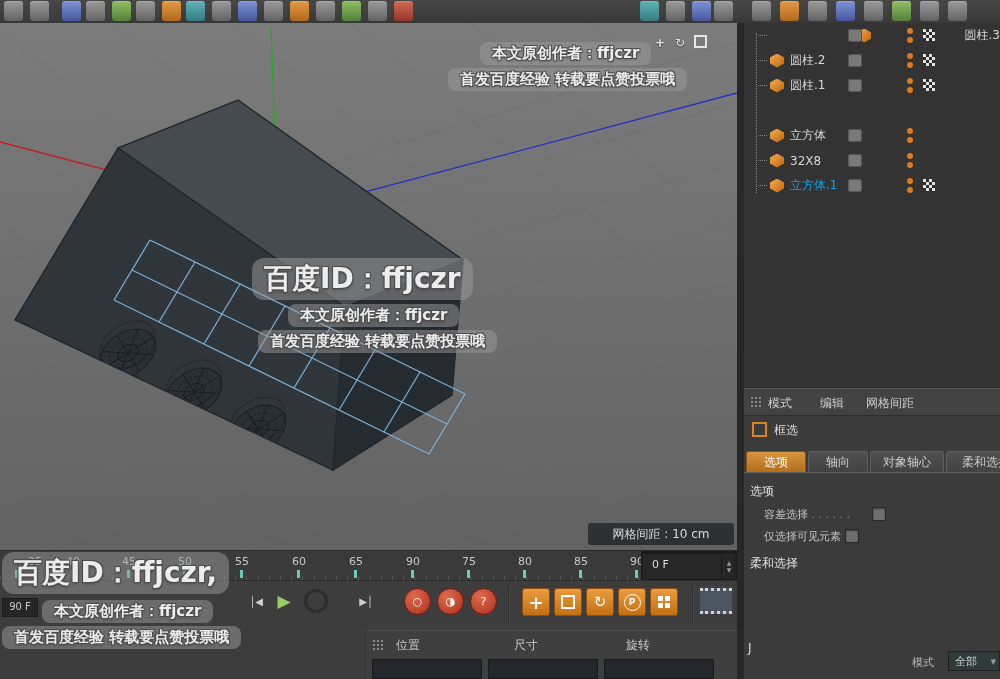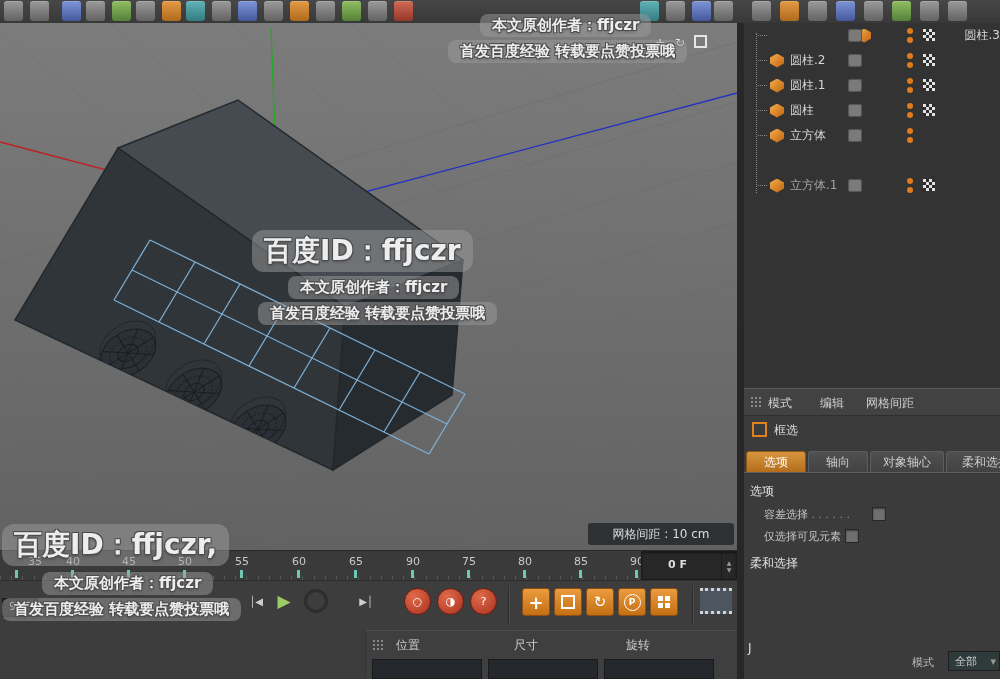--- a/index.html
+++ b/index.html
@@ -18,58 +18,58 @@
   
   #viewport{left:0;top:23px;width:737px;height:527px;background:linear-gradient(180deg,#7c7c7c,#626262);overflow:hidden;}
   #grid-label{left:588px;top:500px;width:146px;height:22px;background:rgba(38,42,46,.88);border-radius:3px;color:#dcdcdc;text-align:center;line-height:22px;font-size:12px;}
   .vctl{width:16px;height:16px;color:#e8e8e8;text-align:center;line-height:16px;font-size:12px;text-shadow:0 1px 1px #333;display:inline-block;}
   
   #ruler{left:0;top:550px;width:737px;height:30px;background:#3a3a3a;border-top:1px solid #2a2a2a;border-bottom:1px solid #2a2a2a;}
   #ruler::after{content:"";position:absolute;left:0;bottom:0;width:640px;height:5px;background:repeating-linear-gradient(90deg,#565656 0 1px,transparent 1px 11.2px);}
   .rnum{position:absolute;top:4px;width:22px;text-align:center;font-size:11px;color:#c9c9c9;}
   .ktick{position:absolute;top:19px;width:3px;height:8px;background:#6cc9b5;}
   #frame-field{left:641px;top:551px;width:94px;height:27px;background:#272727;border:1px solid #1b1b1b;box-shadow:inset 0 1px 2px rgba(0,0,0,.5);}
-  #frame-field .val{position:absolute;left:26px;top:0;line-height:26px;font-size:11px;color:#ddd;font-weight:bold;}
+  #frame-field .val{position:absolute;left:10px;top:0;line-height:26px;font-size:11px;color:#ddd;}
   #frame-field .spin{position:absolute;right:0;top:0;width:14px;height:100%;border-left:1px solid #1b1b1b;display:flex;flex-direction:column;align-items:center;justify-content:center;color:#999;font-size:6px;line-height:7px;}
   
   #transport{left:0;top:580px;width:737px;height:50px;background:#3d3d3d;border-top:1px solid #2e2e2e;}
   .tpbtn{position:absolute;width:24px;height:24px;color:#cfcfcf;text-align:center;line-height:24px;font-size:10px;cursor:default;}
   .reccirc{position:absolute;width:25px;height:25px;border-radius:50%;background:radial-gradient(circle at 35% 30%,#e06a4a,#a93120);border:1px solid #6e1c10;color:#fff;font-size:11px;text-align:center;line-height:25px;}
   .toolsq{position:absolute;width:26px;height:26px;border-radius:3px;background:linear-gradient(#eb9c3e,#c46f14);border:1px solid #8f4e10;color:#fff;display:flex;align-items:center;justify-content:center;}
   .vsep{position:absolute;top:4px;width:1px;height:40px;background:#2e2e2e;box-shadow:1px 0 0 #4a4a4a;}
   #start-field{left:2px;top:17px;width:34px;height:17px;background:#262626;border:1px solid #1a1a1a;color:#ccc;font-size:10px;text-align:center;line-height:16px;}
   
   #coords{left:365px;top:630px;width:372px;height:49px;background:#3f3f3f;border-top:1px solid #4d4d4d;border-left:1px solid #333;}
   .handle{width:12px;height:12px;background:radial-gradient(#8a8a8a 1px,transparent 1.2px);background-size:4px 4px;}
   .cinput{position:absolute;top:28px;width:108px;height:18px;background:#24282c;border:1px solid #1a1a1a;}
   
   #rdivider{left:737px;top:23px;width:7px;height:656px;background:#272727;}
   #objmgr{left:744px;top:23px;width:256px;height:365px;background:#333333;overflow:hidden;}
   #objmgr::before{content:"";position:absolute;left:12px;top:10px;height:160px;border-left:1px dotted #8a8a8a;}
   .orow{position:absolute;left:0;width:256px;height:25px;display:flex;align-items:center;padding-left:14px;box-sizing:border-box;}
   .tree{width:9px;border-top:1px dotted #8a8a8a;margin-right:3px;}
   .obj-icon{width:14px;height:14px;margin-right:6px;background:linear-gradient(135deg,#f5ac4c,#bf6310);clip-path:polygon(50% 0,100% 28%,100% 72%,50% 100%,0 72%,0 28%);}
   .olabel{font-size:12px;color:#d6d6d6;}
-  .olabel.sel{color:#a3a3a3;}
+  .olabel.sel{color:#0ea5e9;}
   .tag-gray{position:absolute;left:104px;width:14px;height:13px;background:#7a7a7a;border-radius:3px;box-shadow:inset 0 0 0 1px #565656;}
   .odots{position:absolute;left:163px;width:7px;height:16px;}
   .odots i{position:absolute;left:0;width:6px;height:6px;border-radius:50%;background:#e07a1d;}
   .odots i:nth-child(2){top:9px;}
   .checker{position:absolute;left:179px;top:6px;}
   
   #attr{left:744px;top:388px;width:256px;height:291px;background:#3b3b3b;border-top:1px solid #585858;overflow:hidden;}
   #attr-head{position:absolute;left:0;top:0;width:256px;height:26px;background:#424242;border-bottom:1px solid #2e2e2e;}
   .menu-item{position:absolute;top:6px;font-size:12px;color:#cfcfcf;}
   .tab{position:absolute;top:2px;height:21px;line-height:21px;text-align:center;font-size:12px;color:#ccc;background:linear-gradient(#505050,#424242);border:1px solid #5e5e5e;border-bottom:none;border-radius:3px 3px 0 0;box-sizing:border-box;}
   .tab.active{background:linear-gradient(#d8953e,#b36d1c);color:#fff;border-color:#8a5716;}
   .cb{position:absolute;width:12px;height:12px;background:#6f6f6f;border:1px solid #282828;box-shadow:inset 0 1px 2px rgba(0,0,0,.45);}
   .sect{position:absolute;left:6px;font-size:12px;color:#e2e2e2;}
   .optlbl{position:absolute;left:20px;font-size:11px;color:#c8c8c8;}
   
-  .wm{z-index:60;}
+  .wm{z-index:60;margin-top:28px;}
   .wm-text{color:#ededed;font-weight:bold;text-shadow:-1px -1px 0 #4c4c4c,1px -1px 0 #4c4c4c,-1px 1px 0 #4c4c4c,1px 1px 0 #4c4c4c,0 2px 3px rgba(0,0,0,.3);}
   .wm-chip{background:rgba(155,155,155,.5);border-radius:8px;padding:2px 12px;display:inline-block;white-space:nowrap;}
 </style>
 </head>
 <body>
 
 <div id="screen">
 
   <div id="toolbar" class="abs">
     <span class="tbico ic-gray" style="left:4px"></span>
@@ -325,72 +325,61 @@
             <rect x="3" y="0" width="3" height="3" fill="#2c2c2c"></rect>
             <rect x="9" y="0" width="3" height="3" fill="#2c2c2c"></rect>
             <rect x="0" y="3" width="3" height="3" fill="#2c2c2c"></rect>
             <rect x="6" y="3" width="3" height="3" fill="#2c2c2c"></rect>
             <rect x="3" y="6" width="3" height="3" fill="#2c2c2c"></rect>
             <rect x="9" y="6" width="3" height="3" fill="#2c2c2c"></rect>
             <rect x="0" y="9" width="3" height="3" fill="#2c2c2c"></rect>
             <rect x="6" y="9" width="3" height="3" fill="#2c2c2c"></rect>
           </svg></span>
     </div>
-    <div class="orow" style="top:75px;">
-      <span class="tree"></span>
-        <span class="obj-icon"></span>
-      <span class="olabel">圆柱</span>
+    <div class="orow" style="top:100px;">
+      <span class="tree"></span>
+        <span class="obj-icon"></span>
+      <span class="olabel">立方体</span>
+      <span class="tag-gray"></span>
+      <span class="odots">
+          <i></i>
+          <i></i>
+        </span>
+    </div>
+    <div class="orow" style="top:125px;">
+      <span class="tree"></span>
+        <span class="obj-icon"></span>
+      <span class="olabel">32X8</span>
+      <span class="tag-gray"></span>
+      <span class="odots">
+          <i></i>
+          <i></i>
+        </span>
+    </div>
+    <div class="orow" style="top:150px;">
+      <span class="tree"></span>
+        <span class="obj-icon"></span>
+      <span class="olabel sel">立方体.1</span>
       <span class="tag-gray"></span>
       <span class="odots">
           <i></i>
           <i></i>
         </span>
       <span class="checker"><svg width="12" height="12">
             <rect width="12" height="12" fill="#e2e2e2"></rect>
             <rect x="3" y="0" width="3" height="3" fill="#2c2c2c"></rect>
             <rect x="9" y="0" width="3" height="3" fill="#2c2c2c"></rect>
             <rect x="0" y="3" width="3" height="3" fill="#2c2c2c"></rect>
             <rect x="6" y="3" width="3" height="3" fill="#2c2c2c"></rect>
             <rect x="3" y="6" width="3" height="3" fill="#2c2c2c"></rect>
             <rect x="9" y="6" width="3" height="3" fill="#2c2c2c"></rect>
             <rect x="0" y="9" width="3" height="3" fill="#2c2c2c"></rect>
             <rect x="6" y="9" width="3" height="3" fill="#2c2c2c"></rect>
           </svg></span>
     </div>
-    <div class="orow" style="top:100px;">
-      <span class="tree"></span>
-        <span class="obj-icon"></span>
-      <span class="olabel">立方体</span>
-      <span class="tag-gray"></span>
-      <span class="odots">
-          <i></i>
-          <i></i>
-        </span>
-    </div>
-    <div class="orow" style="top:150px;">
-      <span class="tree"></span>
-        <span class="obj-icon"></span>
-      <span class="olabel sel">立方体.1</span>
-      <span class="tag-gray"></span>
-      <span class="odots">
-          <i></i>
-          <i></i>
-        </span>
-      <span class="checker"><svg width="12" height="12">
-            <rect width="12" height="12" fill="#e2e2e2"></rect>
-            <rect x="3" y="0" width="3" height="3" fill="#2c2c2c"></rect>
-            <rect x="9" y="0" width="3" height="3" fill="#2c2c2c"></rect>
-            <rect x="0" y="3" width="3" height="3" fill="#2c2c2c"></rect>
-            <rect x="6" y="3" width="3" height="3" fill="#2c2c2c"></rect>
-            <rect x="3" y="6" width="3" height="3" fill="#2c2c2c"></rect>
-            <rect x="9" y="6" width="3" height="3" fill="#2c2c2c"></rect>
-            <rect x="0" y="9" width="3" height="3" fill="#2c2c2c"></rect>
-            <rect x="6" y="9" width="3" height="3" fill="#2c2c2c"></rect>
-          </svg></span>
-    </div>
   </div>
 
   <div id="attr" class="abs">
     <div id="attr-head">
       <div class="handle abs" style="left:6px;top:7px;"></div>
       <span class="menu-item" style="left:24px;">模式</span>
       <span class="menu-item" style="left:76px;">编辑</span>
       <span class="menu-item" style="left:122px;">网格间距</span>
     </div>
     <span class="abs" style="left:8px;top:33px;width:11px;height:11px;border:2px solid #e0811f;"></span>

